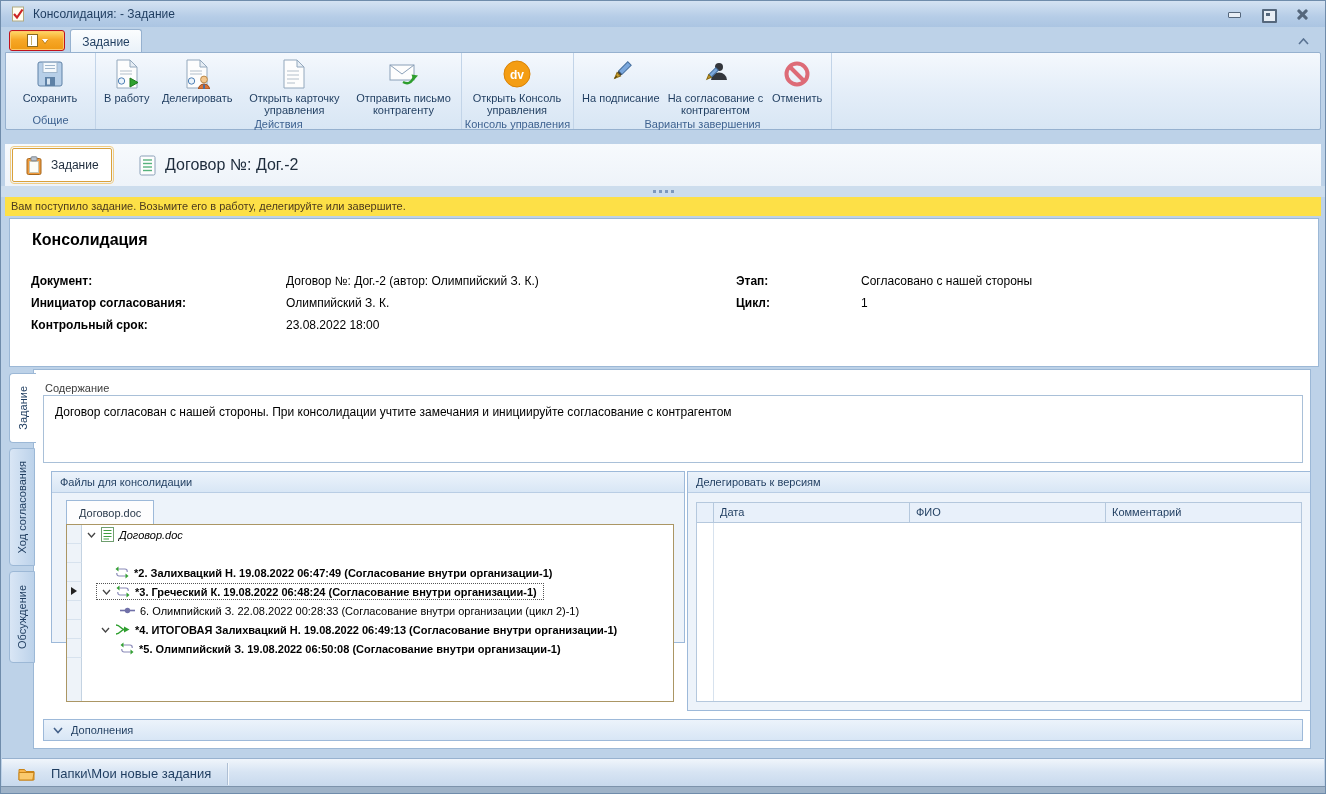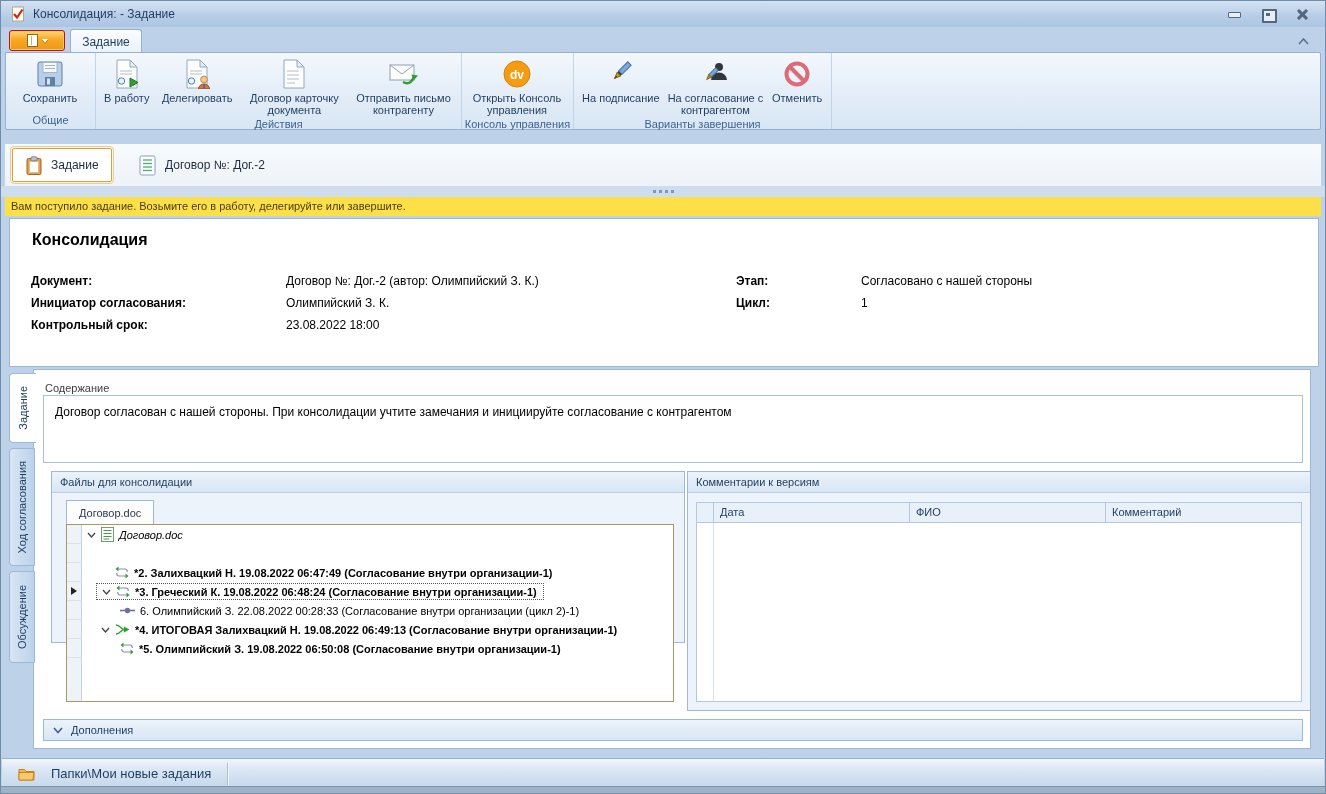--- a/index.html
+++ b/index.html
@@ -50,21 +50,21 @@
   .rbtn .lbl { font-size:11px; line-height:12px; color:#1e3c5f; text-align:center; }
   .ribbon-collapse { position:absolute; right:14px; top:33px; width:16px; height:14px;
     display:flex; align-items:center; justify-content:center; }
   
   .doctabs { position:absolute; top:143px; left:4px; right:4px; height:42px;
     background:linear-gradient(#f7fafd,#eef3f9); }
   .task-tab { position:absolute; left:7px; top:4px; height:34px; padding:0 12px;
     background:#fff; border:1px solid #d9a13c; outline:1px solid #f0cd85; outline-offset:1px;
     border-radius:2px; display:flex; align-items:center; gap:8px; font-size:12px; color:#1e2c3c; }
   .contract-tab { position:absolute; left:122px; top:4px; height:34px; padding:0 12px;
-    display:flex; align-items:center; gap:9px; font-size:12px; color:#1e2c3c; }
+    display:flex; align-items:center; gap:9px; font-size:16px; color:#1e2c3c; }
   .splitterbar { position:absolute; top:185px; left:0; right:0; height:11px;
     background:#cddded; display:flex; align-items:center; justify-content:center; gap:3px; }
   .splitterbar i { width:3px; height:3px; background:#7d98bd; display:block; }
   
   .notif { position:absolute; top:196px; left:4px; right:4px; height:19px;
     background:#fde047; font-size:11px; color:#4c3a1e; line-height:18px; padding-left:6px; }
   
   .hdrpanel { position:absolute; top:217px; left:8px; width:1310px; height:149px;
     background:#fff; border:1px solid #9cb8d6; }
   .hdrpanel h1 { position:absolute; left:22px; top:12px; font-size:16px; color:#000; font-weight:bold; }
@@ -213,21 +213,21 @@
           <span class="ic">
             <svg width="26" height="30" viewBox="0 0 26 30">
               <path d="M3 1 h13 l7 7 v21 h-20 z" fill="#fdfdfd" stroke="#93a8bd"></path>
               <path d="M16 1 l7 7 h-7 z" fill="#e7eef5" stroke="#93a8bd"></path>
               <line x1="6" y1="12" x2="18" y2="12" stroke="#b3bfca"></line>
               <line x1="6" y1="16" x2="18" y2="16" stroke="#b3bfca"></line>
               <line x1="6" y1="20" x2="18" y2="20" stroke="#b3bfca"></line>
               <line x1="6" y1="24" x2="14" y2="24" stroke="#b3bfca"></line>
             </svg>
           </span>
-          <span class="lbl">Договор карточку документа</span>
+          <span class="lbl">Открыть карточку управления</span>
         </div>
         <div class="rbtn" style="width:110px;">
           <span class="ic">
             <svg width="30" height="26" viewBox="0 0 30 26">
               <rect x="2" y="4" width="24" height="15" fill="#fdfdfd" stroke="#8aa0b8"></rect>
               <polyline points="2,4 14,13 26,4" fill="none" stroke="#8aa0b8"></polyline>
               <path d="M15 21 q7 4 11 -5" fill="none" stroke="#2e9e2e" stroke-width="2.4"></path>
               <polygon points="23.5,13.5 30,14.5 25.5,19.5" fill="#2e9e2e"></polygon>
             </svg>
           </span>
@@ -456,21 +456,21 @@
       </div>
 
       <div class="tree-rest">
           <div class="tsel"></div>
           <div style="flex:1;"></div>
         </div>
     </div>
   </div>
 
   <div class="panel" style="left:686px;top:470px;width:624px;height:240px;">
-    <div class="panel-header">Комментарии к версиям</div>
+    <div class="panel-header">Делегировать к версиям</div>
     <div class="ctable">
       <div class="chead">
         <div class="chc" style="width:17px;"></div>
         <div class="chc" style="width:196px;">Дата</div>
         <div class="chc" style="width:196px;">ФИО</div>
         <div class="chc" style="flex:1;border-right:none;">Комментарий</div>
       </div>
       <div class="cbody-strip"></div>
     </div>
   </div>

